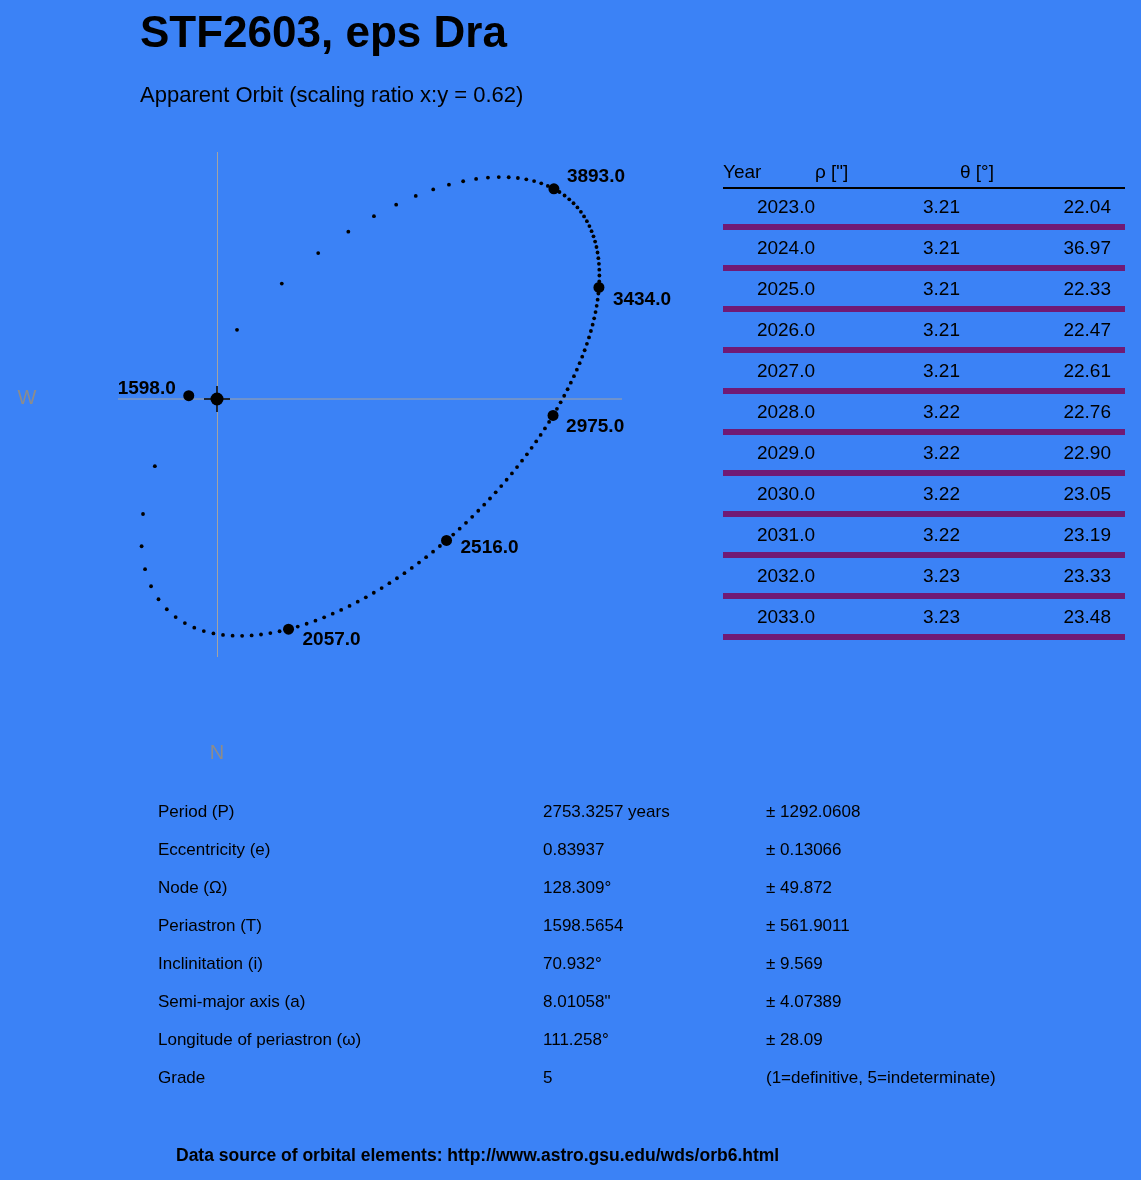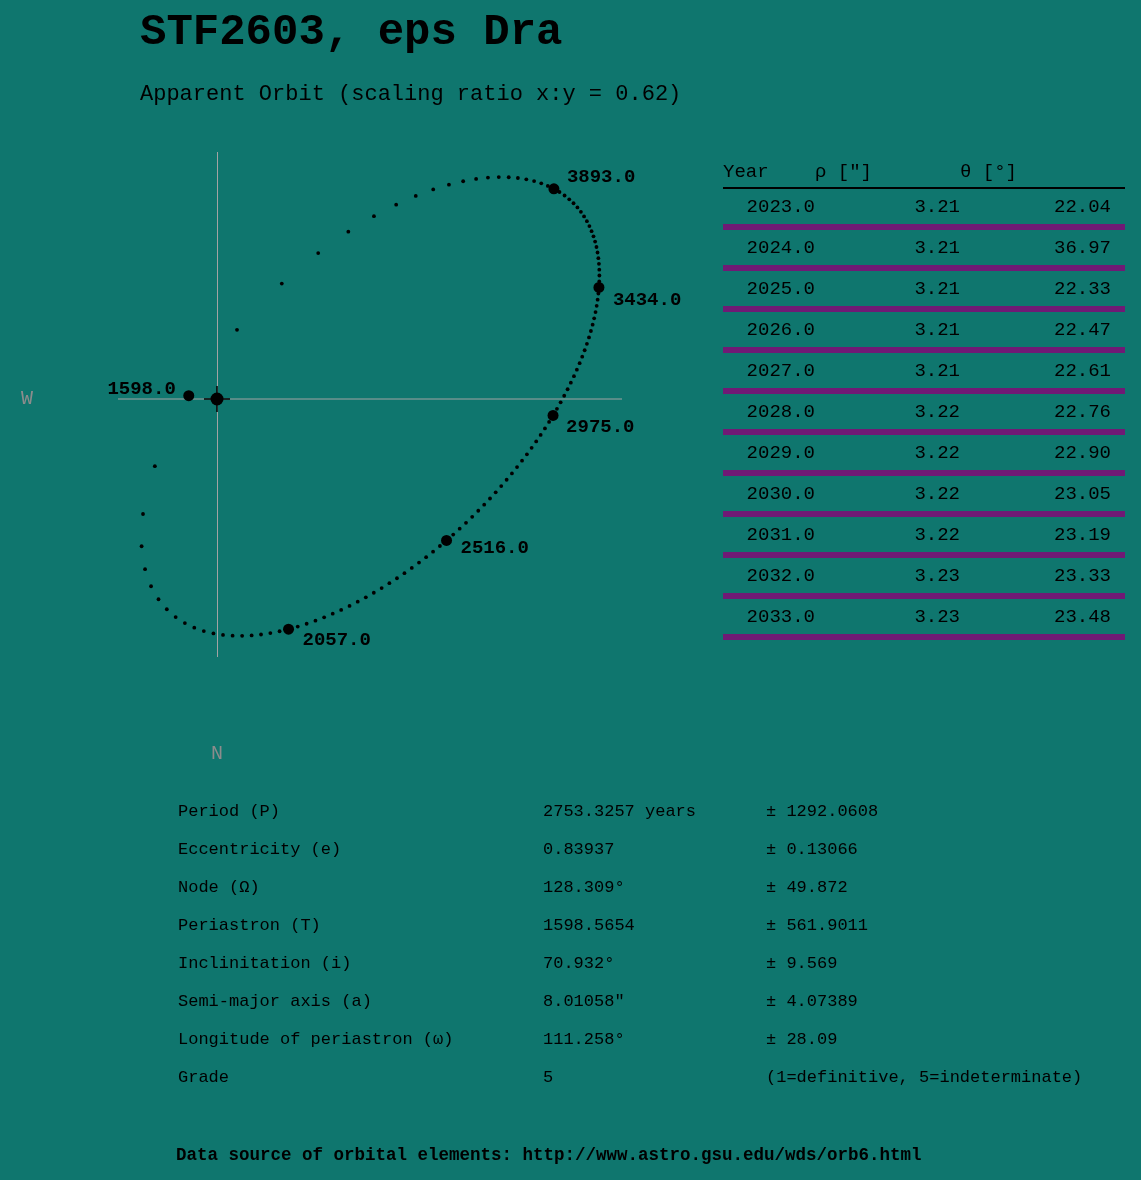--- a/index.html
+++ b/index.html
@@ -1,29 +1,29 @@
 <!DOCTYPE html>
 <html><head>
 <meta charset="utf-8">
 <style>
   html,body{margin:0;padding:0;background:#fff;}
-  .page{position:relative;width:1141px;height:1180px;background:#0f766e;overflow:hidden;
-        font-family:Liberation Mono, monospace;color:#000;}
+  .page{position:relative;width:1141px;height:1180px;background:#3b82f6;overflow:hidden;
+        font-family:Liberation Sans, sans-serif;color:#000;}
   .title{position:absolute;left:140px;top:6px;margin:0;font-size:44px;font-weight:bold;line-height:1.2;}
   .subtitle{position:absolute;left:140px;top:82px;font-size:22px;line-height:1.2;}
   #orbit-svg{position:absolute;left:0;top:140px;}
   #ephem{position:absolute;left:723px;top:157px;width:402px;border-collapse:collapse;
          font-size:19px;table-layout:fixed;}
   #ephem th{font-weight:normal;height:30px;border-bottom:2px solid #000;text-align:left;
             vertical-align:middle;padding:0;}
   #ephem td{height:35px;border-bottom:6px solid #701a75;text-align:right;vertical-align:middle;padding:0;}
   #ephem th:last-child,#ephem td:last-child{padding-right:14px;}
   #elements{position:absolute;left:158px;top:793px;width:950px;font-size:17px;}
   .el-row{position:relative;height:38px;line-height:38px;}
-  .el-label{position:absolute;left:0;margin-left:20px;}
+  .el-label{position:absolute;left:0;}
   .el-value{position:absolute;left:385px;text-align:right;}
   .el-error{position:absolute;left:608px;}
   .footer{position:absolute;left:140px;top:1144px;font-size:17.5px;font-weight:bold;line-height:1.3;margin-left:36px;}
 </style>
 </head>
 <body>
 
 <div class="page">
   <h1 class="title">STF2603, eps Dra</h1>
   <div class="subtitle">Apparent Orbit (scaling ratio x:y = 0.62)</div>

